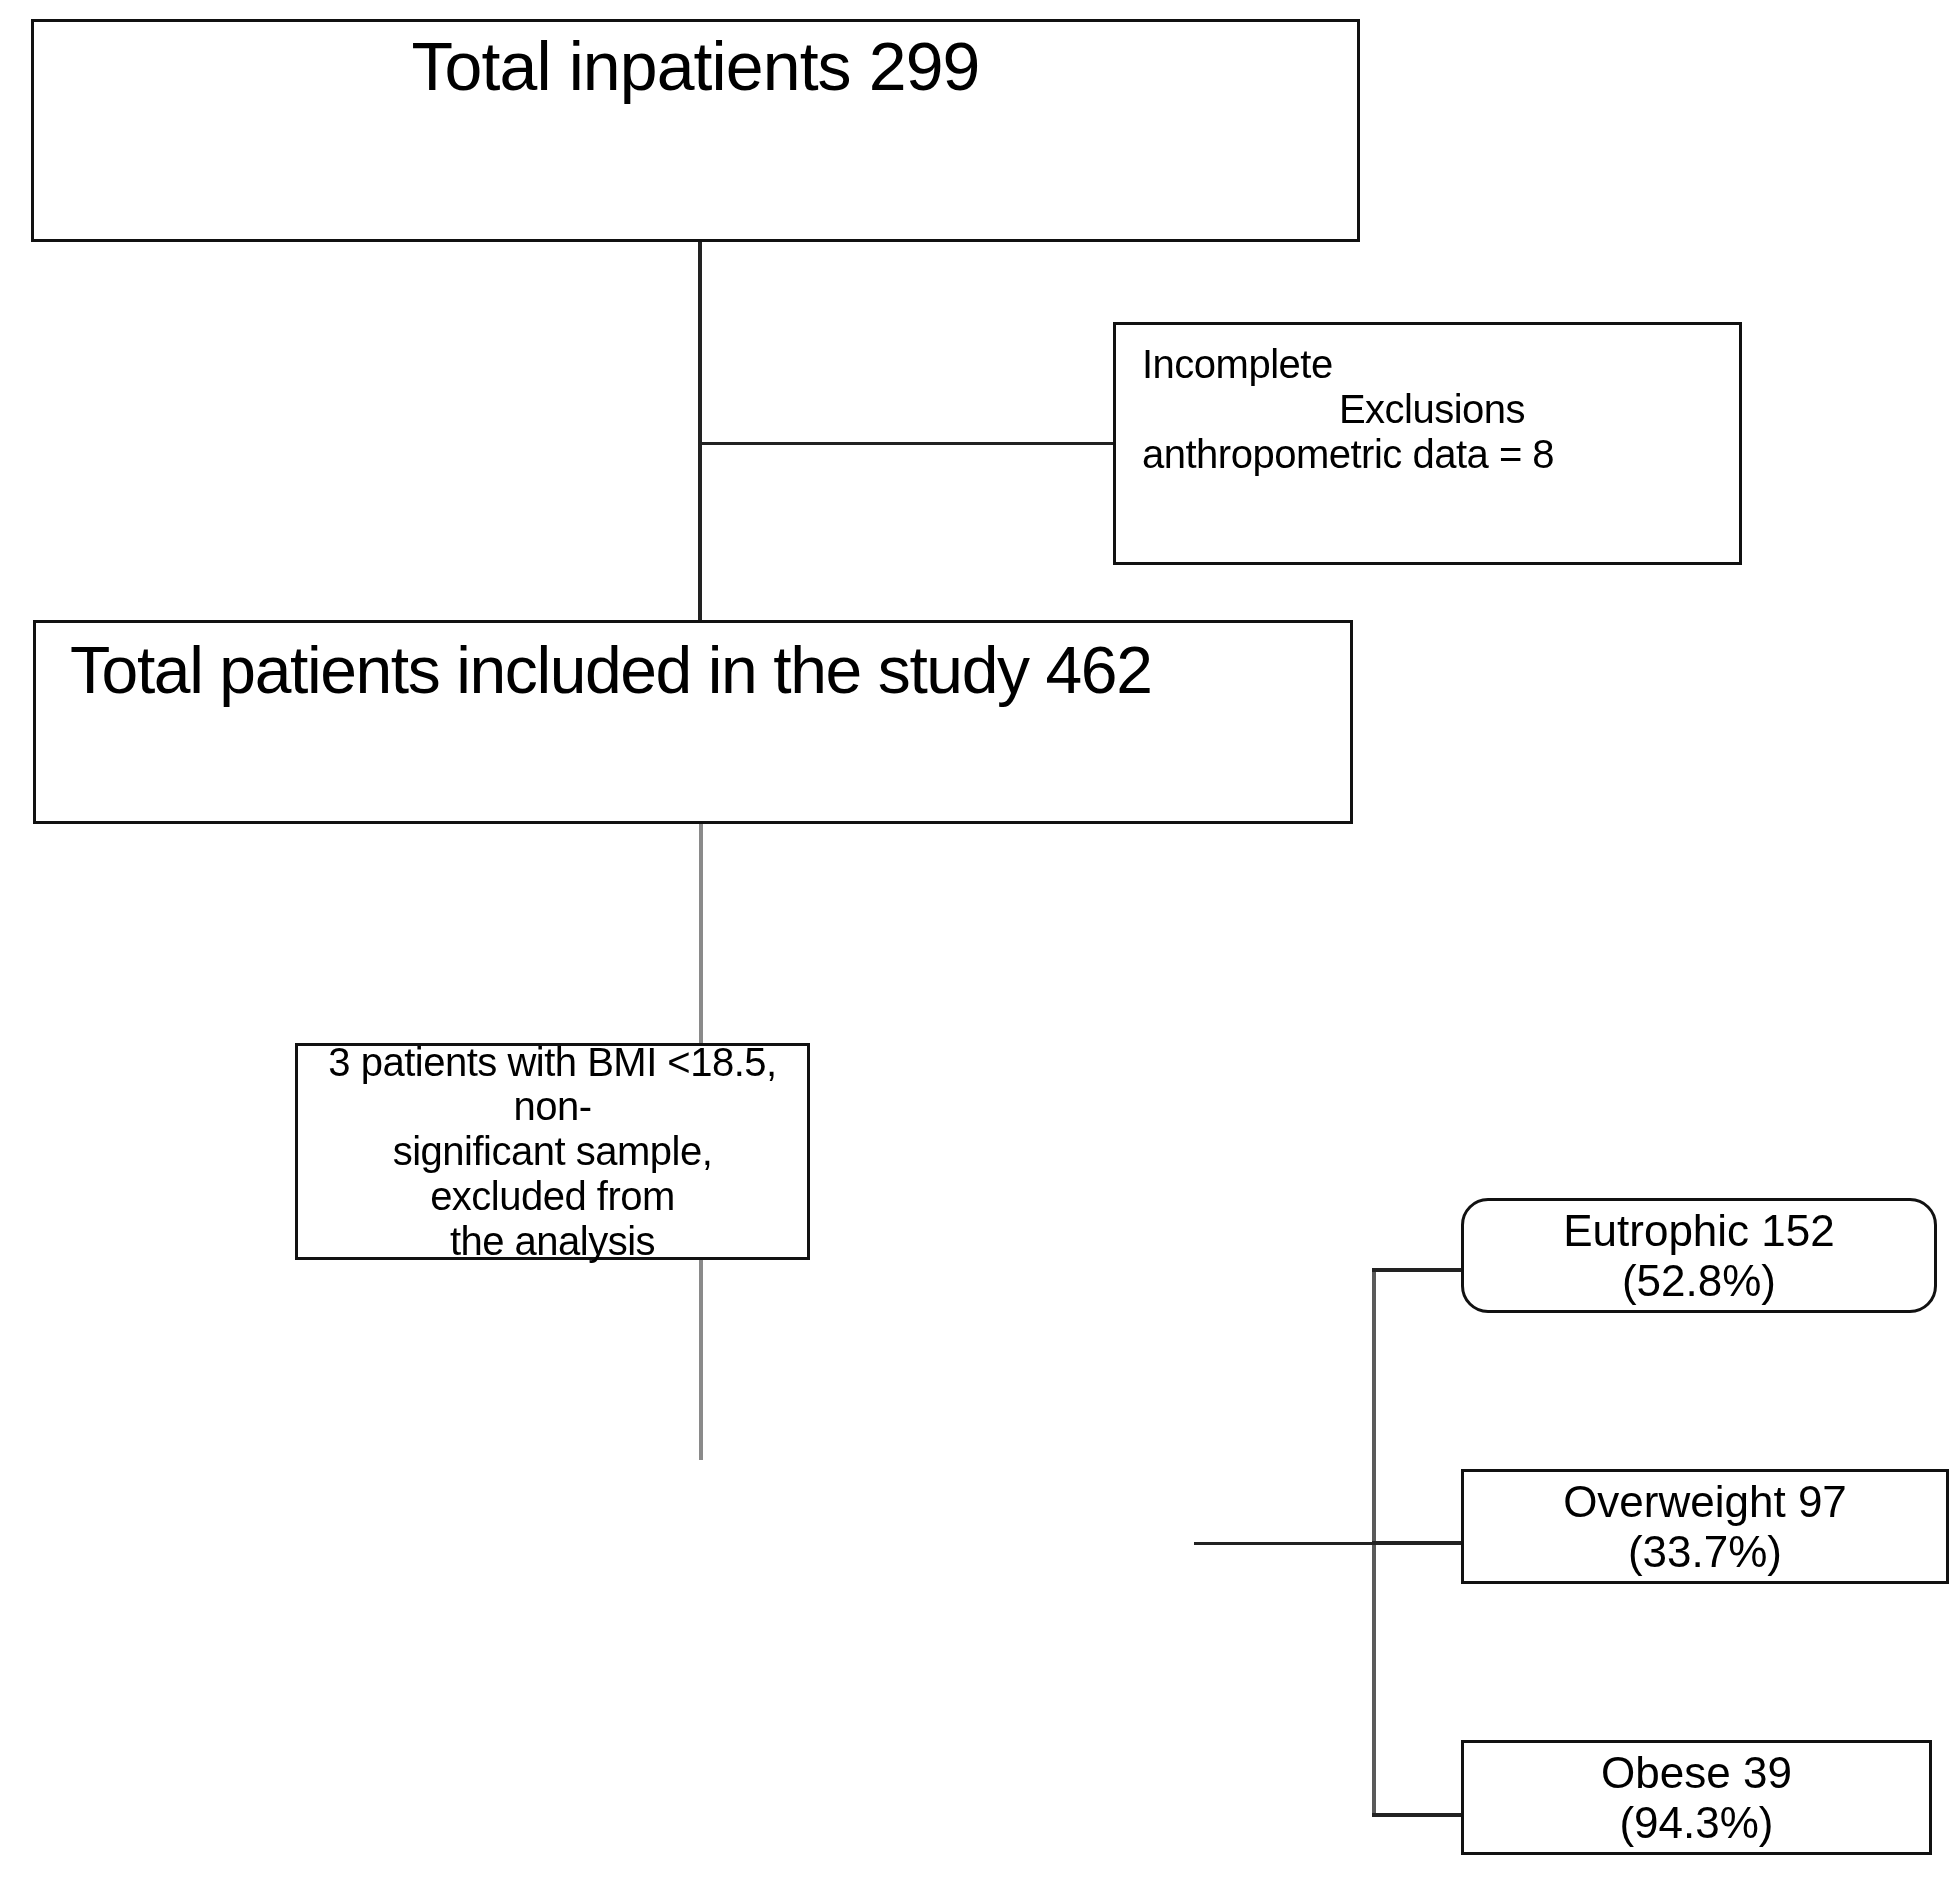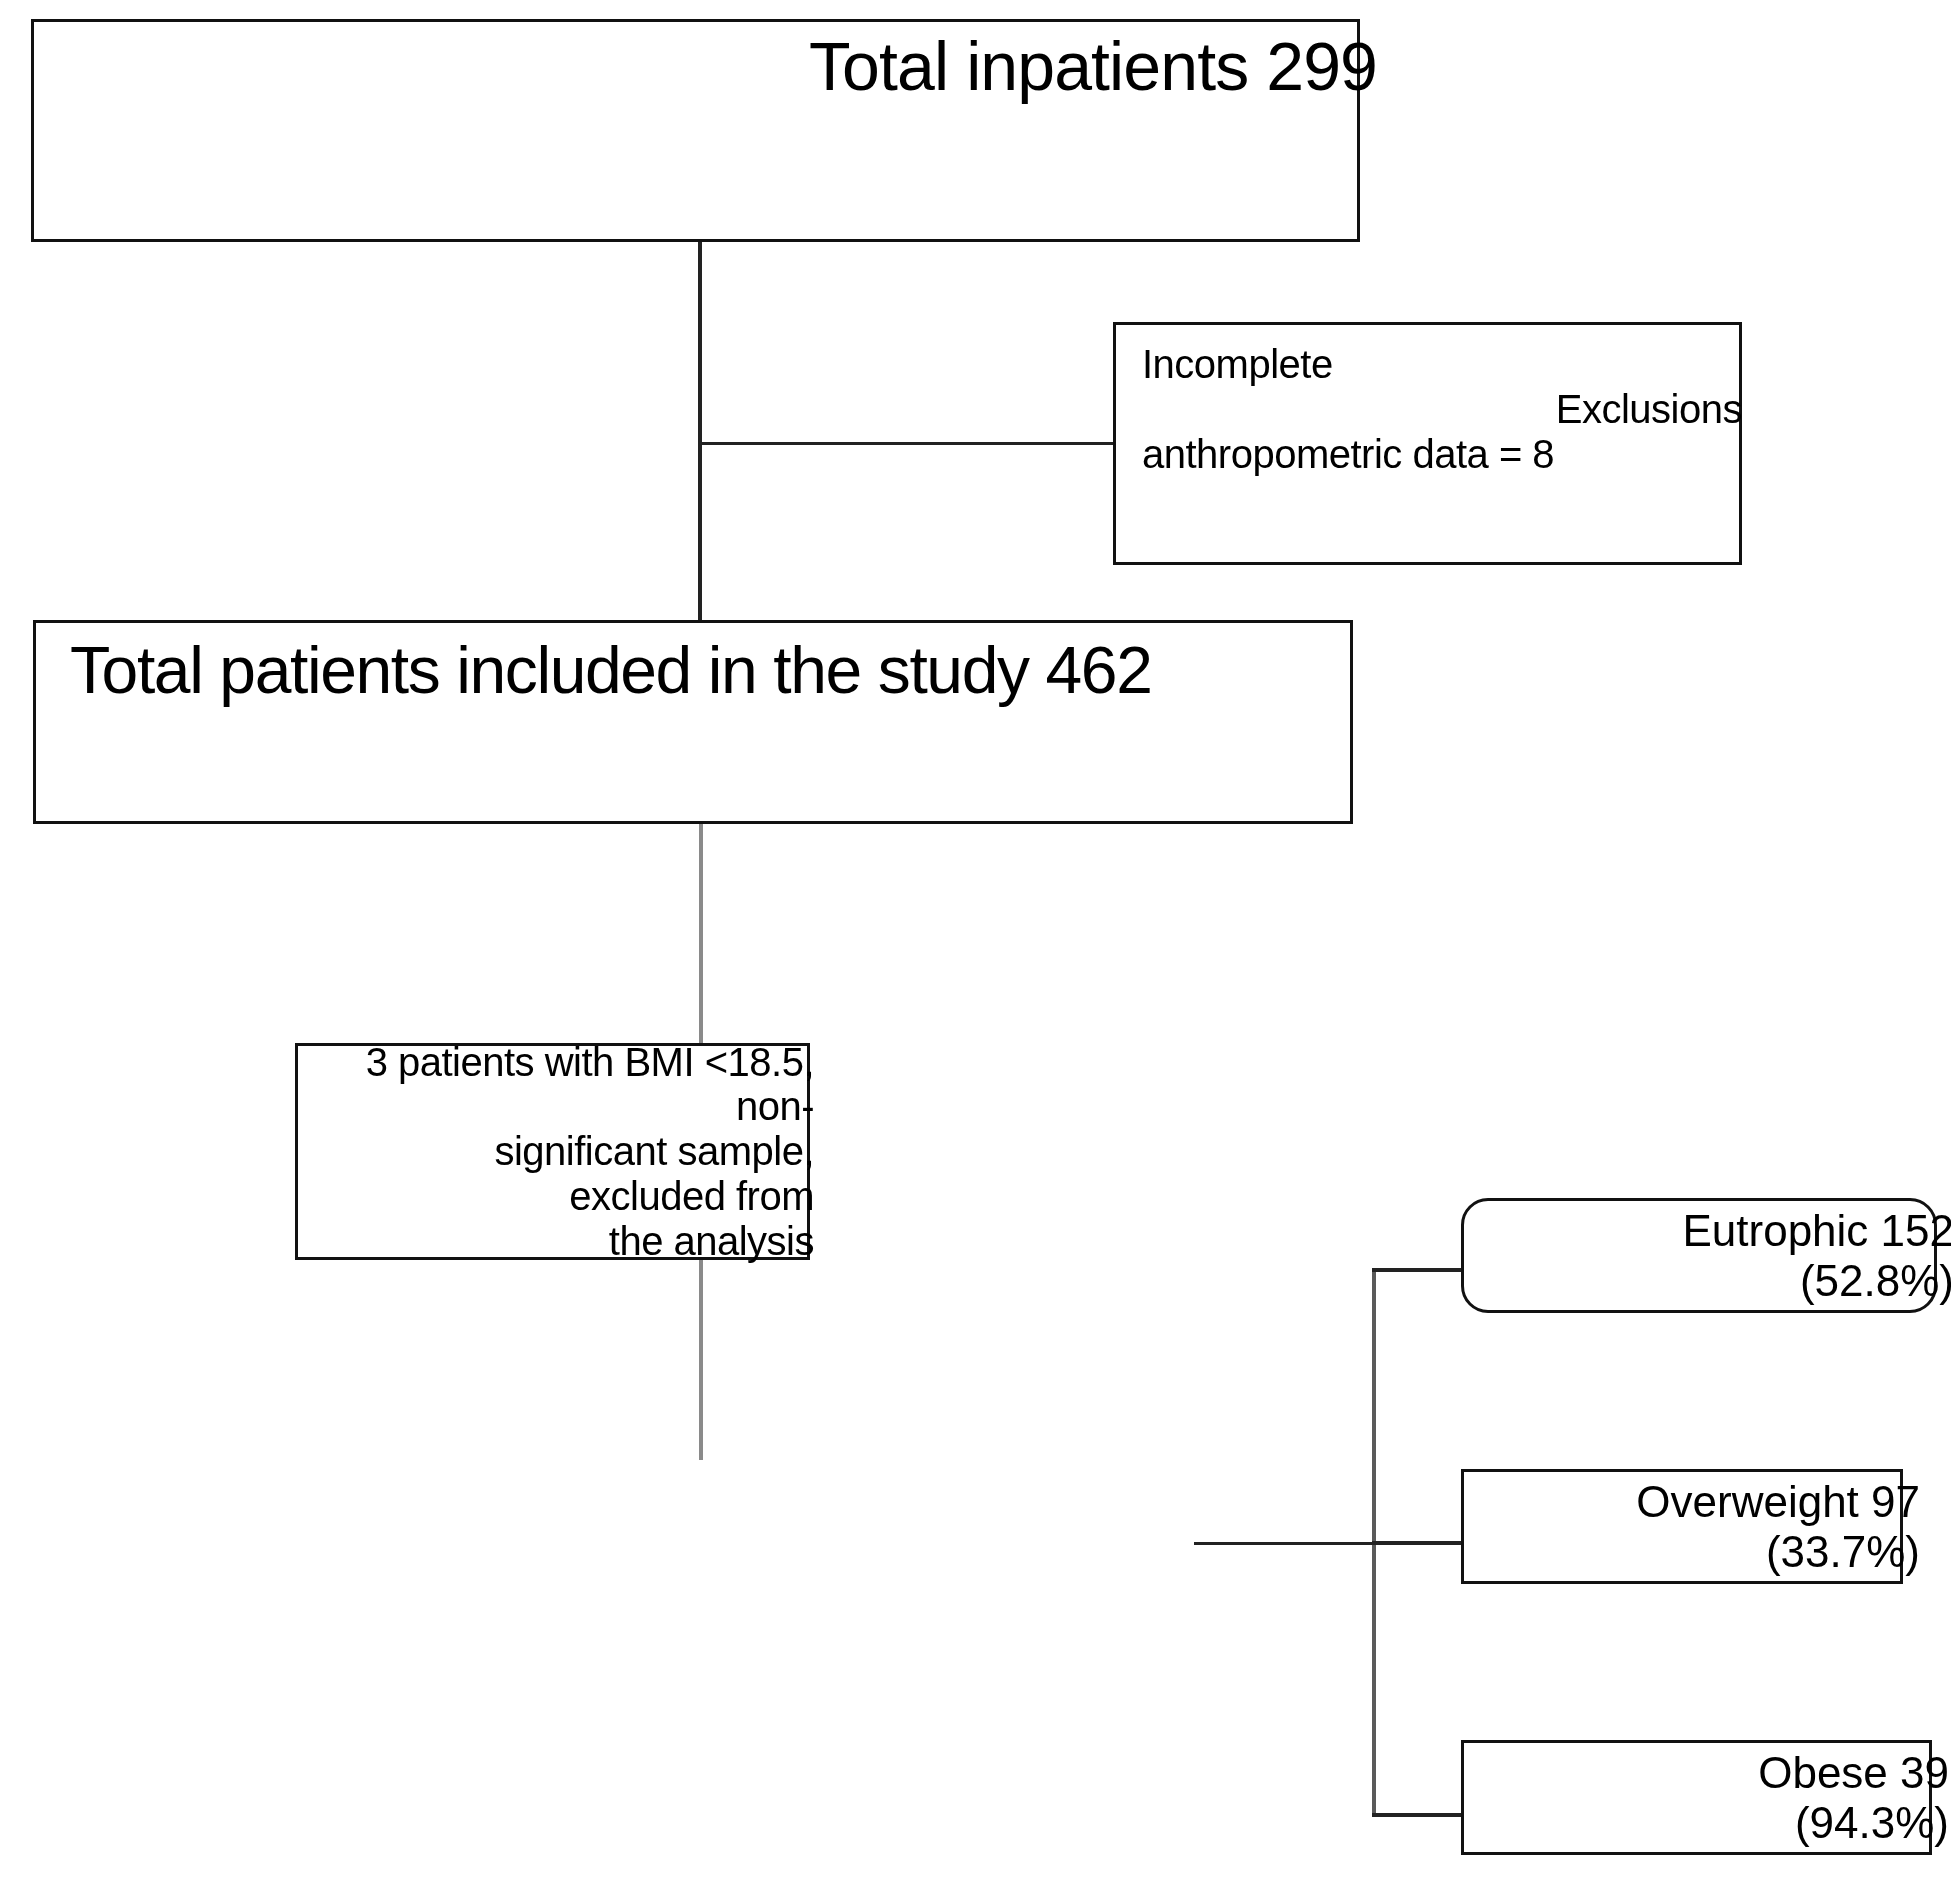--- a/index.html
+++ b/index.html
@@ -49,21 +49,21 @@
   .secondary {
     font-family: "Liberation Sans Narrow", "Liberation Sans", sans-serif;
     font-size: 40px;
     letter-spacing: -0.5px;
   }
   .outcome {
     font-family: "Liberation Sans", sans-serif;
     font-size: 44px;
     letter-spacing: 0px;
   }
-  .t-center { text-align: right; margin-left: 20px; }
+  .t-center { text-align: center; }
   .t-left { text-align: left; }
 
   
   .conn {
     position: absolute;
     background: #222222;
     z-index: 1;
   }
   .conn.vlight { background: #8a8a8a; }
   .conn.vmid   { background: #5a5a5a; }
@@ -108,21 +108,21 @@
     <span class="line secondary t-center">significant sample, excluded from</span>
     <span class="line secondary t-center">the analysis</span>
   </div>
 
 
   <div class="node center-v" style="left:1461px; top:1198px; width:476px; height:115px;border-radius:27px;">
     <span class="line outcome t-center">Eutrophic 152</span>
     <span class="line outcome t-center">(52.8%)</span>
   </div>
 
-  <div class="node center-v" style="left:1461px; top:1469px; width:442px; height:115px;">
+  <div class="node center-v" style="left:1461px; top:1469px; width:488px; height:115px;">
     <span class="line outcome t-center">Overweight 97</span>
     <span class="line outcome t-center">(33.7%)</span>
   </div>
 
   <div class="node center-v" style="left:1461px; top:1740px; width:471px; height:115px;">
     <span class="line outcome t-center">Obese 39</span>
     <span class="line outcome t-center">(94.3%)</span>
   </div>
 
 </div>

